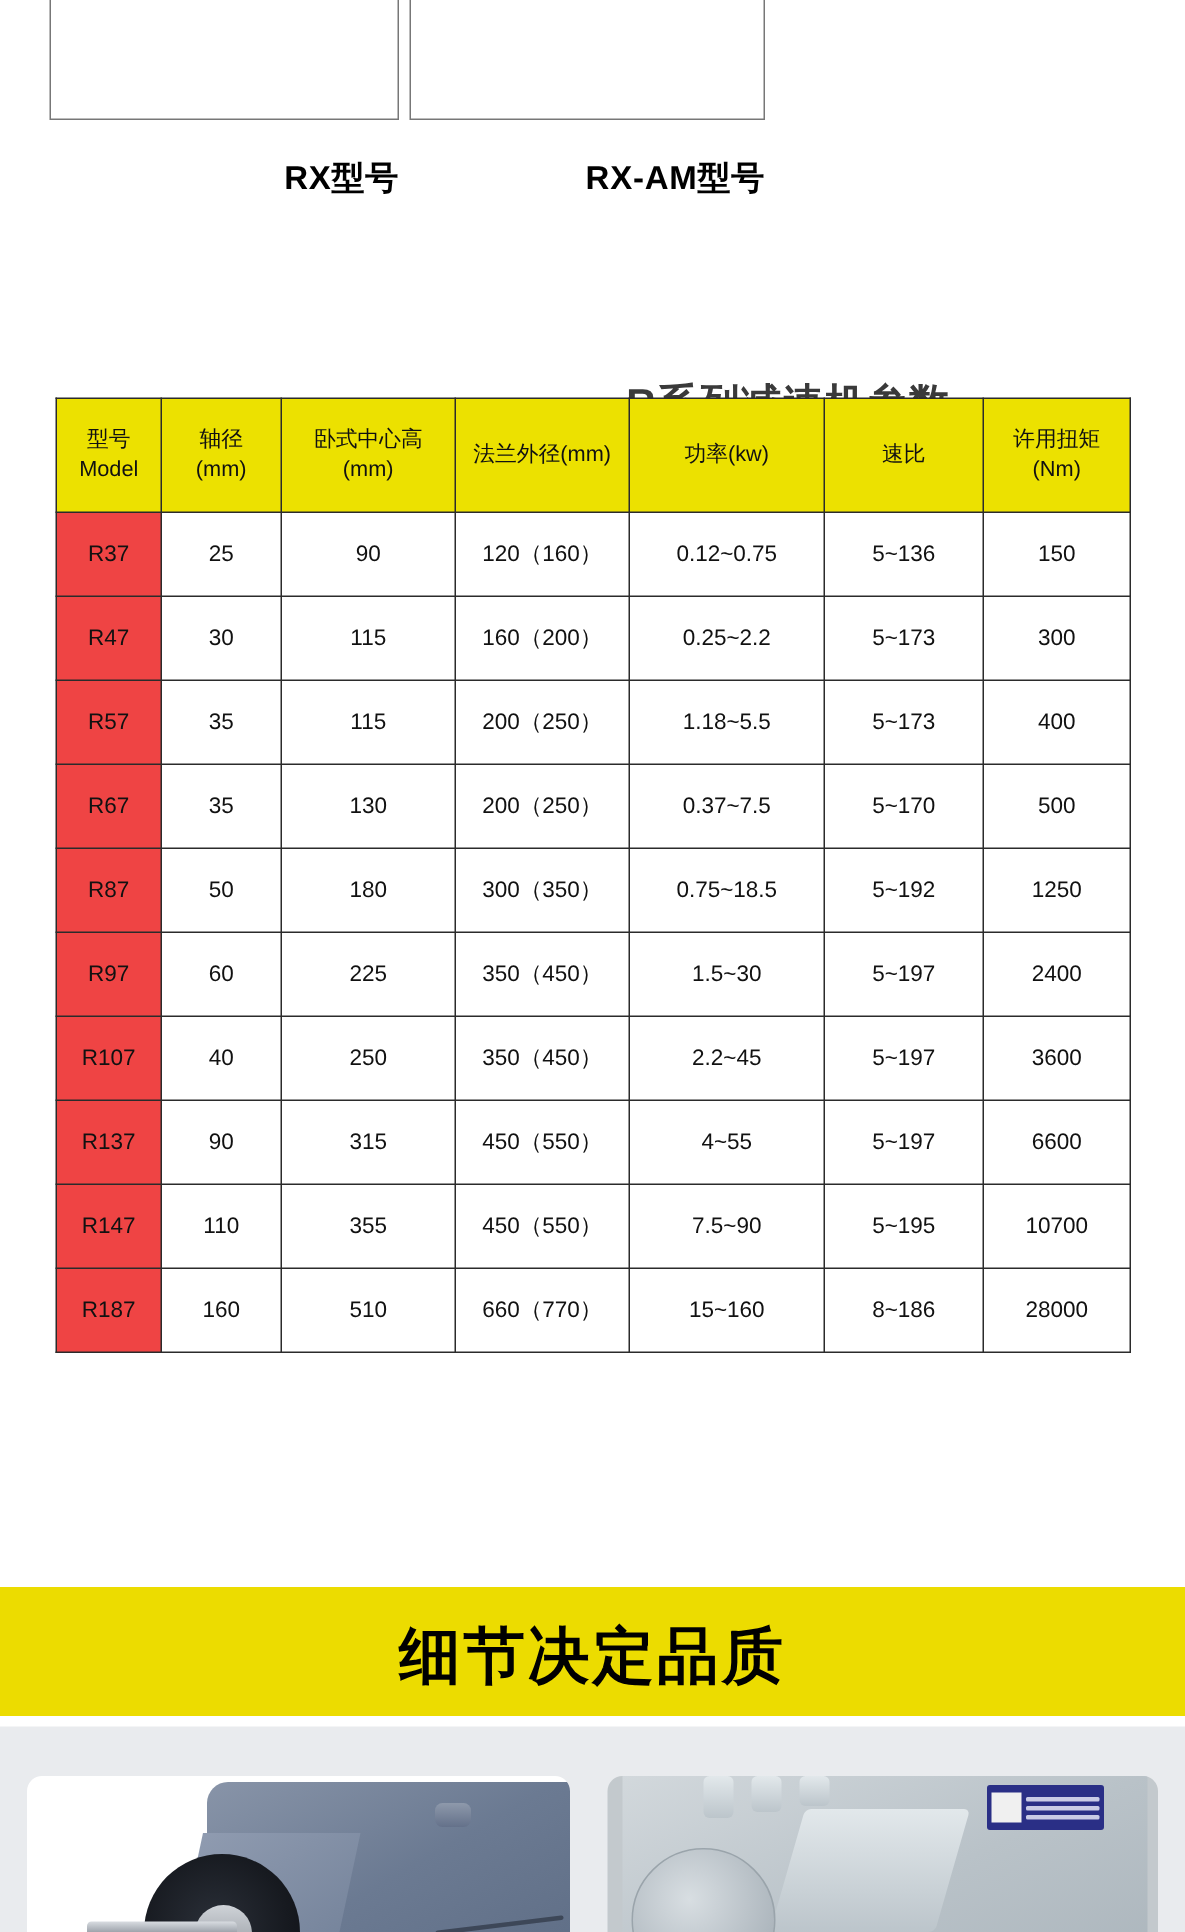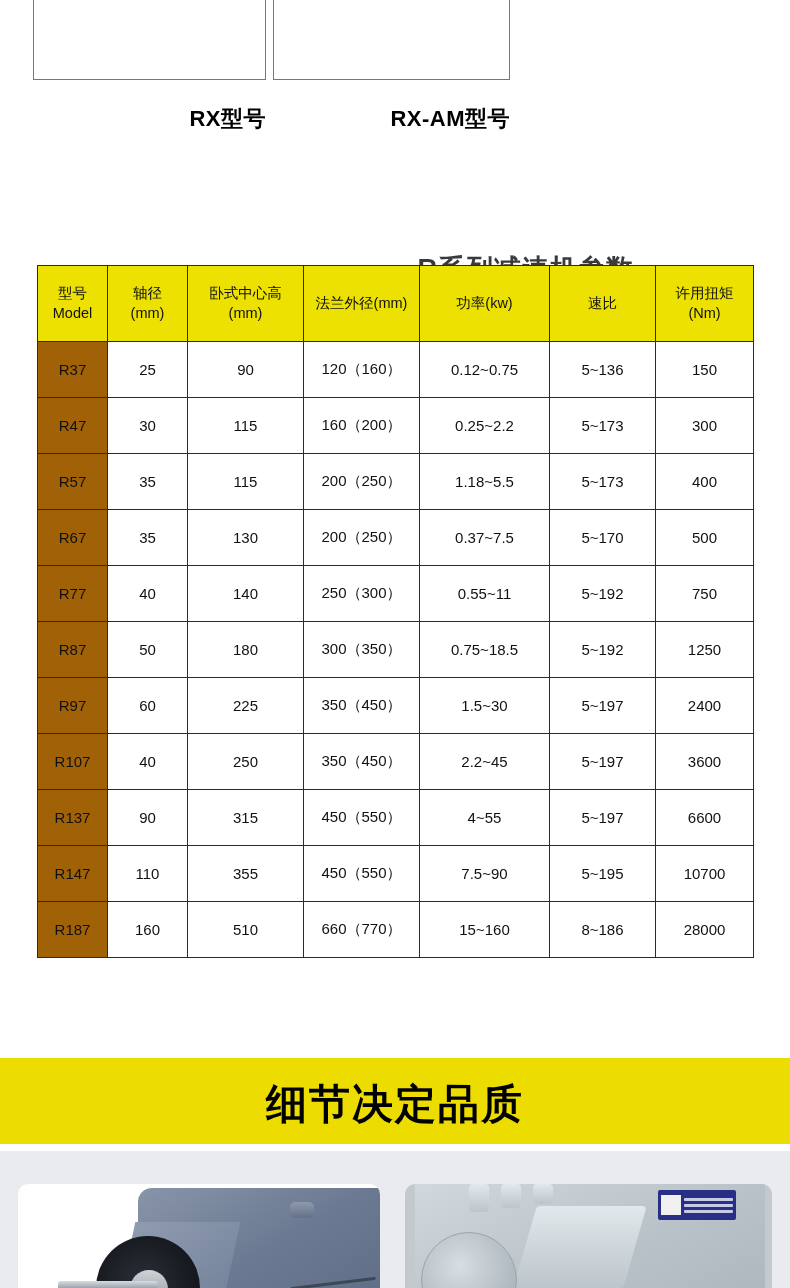--- a/index.html
+++ b/index.html
@@ -56,21 +56,21 @@
     font-weight: normal;
     line-height: 1.35;
     padding: 2px 2px;
   }
   .spec-table tbody td {
     height: 56px;
     font-size: 15px;
     background: #ffffff;
   }
   .spec-table tbody td.model-cell {
-    background: #a16207;
+    background: #ef4444;
   }
   .col-model   { width: 70px; }
   .col-shaft   { width: 80px; }
   .col-height  { width: 116px; }
   .col-flange  { width: 116px; }
   .col-power   { width: 130px; }
   .col-ratio   { width: 106px; }
   .col-torque  { width: 98px; }
 
   
@@ -264,29 +264,20 @@
         <tr>
           <td class="model-cell">R67</td>
           <td>35</td>
           <td>130</td>
           <td>200（250）</td>
           <td>0.37~7.5</td>
           <td>5~170</td>
           <td>500</td>
         </tr>
         <tr>
-          <td class="model-cell">R77</td>
-          <td>40</td>
-          <td>140</td>
-          <td>250（300）</td>
-          <td>0.55~11</td>
-          <td>5~192</td>
-          <td>750</td>
-        </tr>
-        <tr>
           <td class="model-cell">R87</td>
           <td>50</td>
           <td>180</td>
           <td>300（350）</td>
           <td>0.75~18.5</td>
           <td>5~192</td>
           <td>1250</td>
         </tr>
         <tr>
           <td class="model-cell">R97</td>

